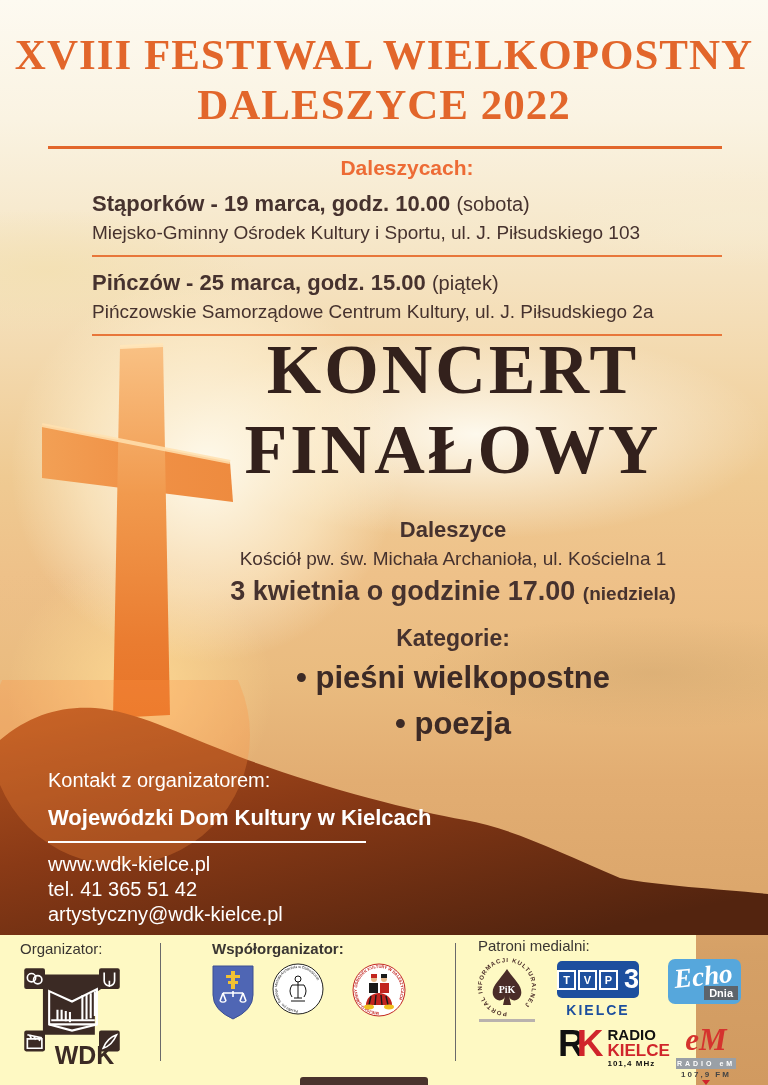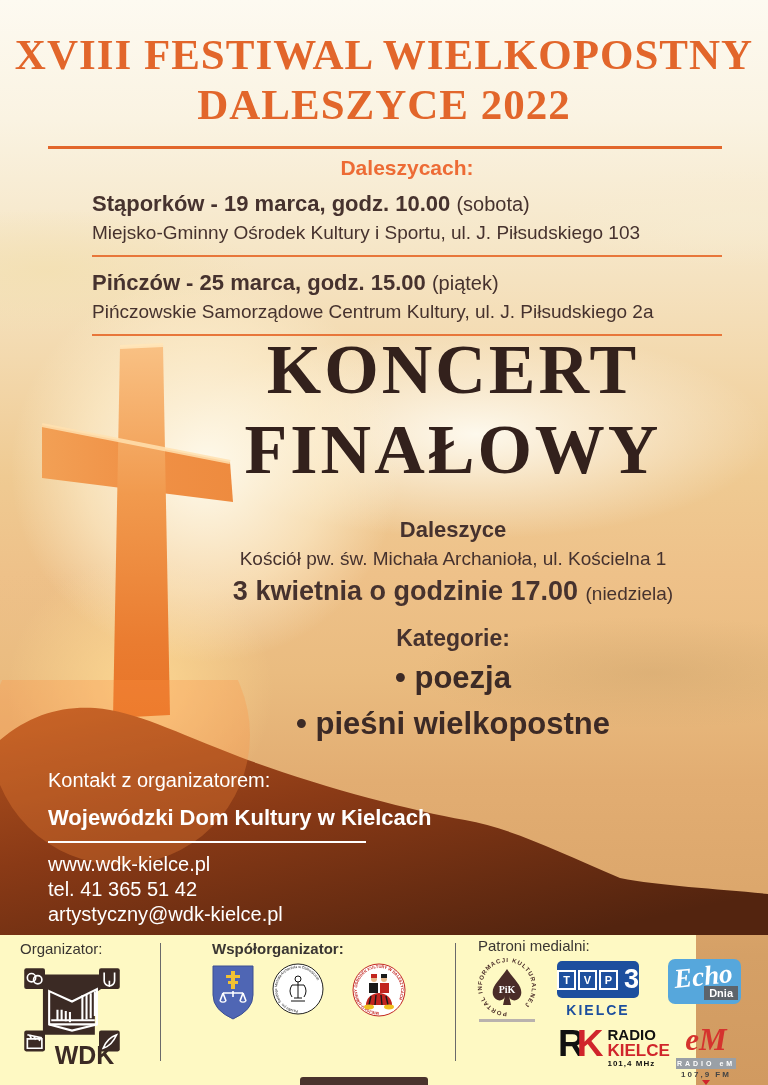--- a/index.html
+++ b/index.html
@@ -32,21 +32,21 @@
   .elim-rule{border:none;border-top:2px solid #e8763a;margin:9px 0 11px 0;}
   
   .koncert{position:absolute;top:330px;left:140px;right:2px;text-align:center;
     font-family:"Liberation Serif",serif;font-weight:700;color:#33211c;
     font-size:70px;line-height:80px;letter-spacing:3px;}
   
   .details{position:absolute;top:515px;left:140px;right:2px;text-align:center;color:#46322e;}
   .d-city{font-size:22px;font-weight:700;line-height:30px;}
   .d-venue{font-size:19px;line-height:27px;}
   .d-date{font-size:27px;font-weight:700;line-height:38px;}
-  .d-date-note{font-size:19px;font-weight:400;}
+  .d-date-note{font-size:19px;font-weight:700;}
   .d-kat{font-size:23px;font-weight:700;line-height:34px;margin-top:8px;}
   .d-cat{font-size:31px;font-weight:700;line-height:46px;color:#3c2a26;}
   
   .contact{position:absolute;top:768px;left:48px;color:#ffffff;}
   .c-heading{font-size:20px;line-height:24px;}
   .c-org{font-size:22px;font-weight:700;line-height:28px;margin-top:12px;}
   .c-rule{border:none;border-top:2px solid #ffffff;width:318px;margin:9px 0 9px 0;}
   .c-line{font-size:20px;line-height:25px;}
   
   .footer{position:absolute;left:0;bottom:0;width:696px;height:150px;background:#fef9c3;}
@@ -166,25 +166,25 @@
   <div class="details">
     <div class="d-city">Daleszyce</div>
     <div class="d-venue">Kościół pw. św. Michała Archanioła, ul. Kościelna 1</div>
     <div class="d-date">
       <span>3 kwietnia o godzinie 17.00</span>
       <span class="d-date-note">(niedziela)</span>
     </div>
     <div class="d-kat">Kategorie:</div>
     <div class="d-cat">
       <span>•</span>
-      <span>poezja</span>
+      <span>pieśni wielkopostne</span>
     </div>
     <div class="d-cat">
       <span>•</span>
-      <span>pieśni wielkopostne</span>
+      <span>poezja</span>
     </div>
   </div>
 
   <div class="contact">
     <div class="c-heading">Kontakt z organizatorem:</div>
     <div class="c-org">Wojewódzki Dom Kultury w Kielcach</div>
     <hr class="c-rule">
     <div class="c-line">www.wdk-kielce.pl</div>
     <div class="c-line">tel. 41 365 51 42</div>
     <div class="c-line">artystyczny@wdk-kielce.pl</div>

